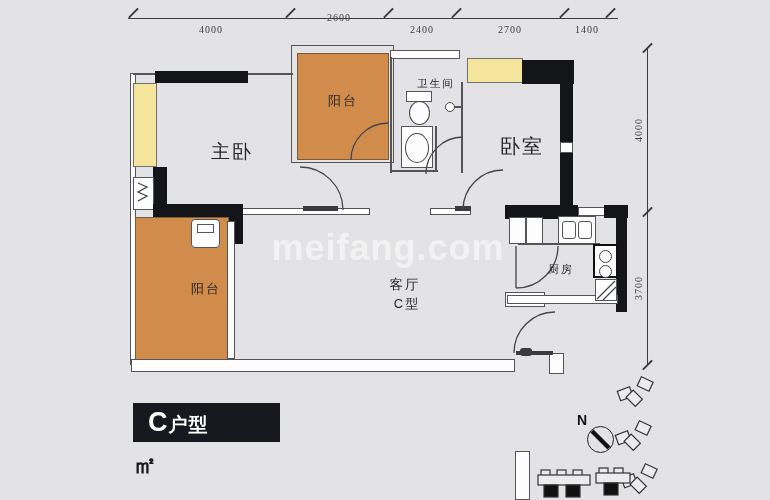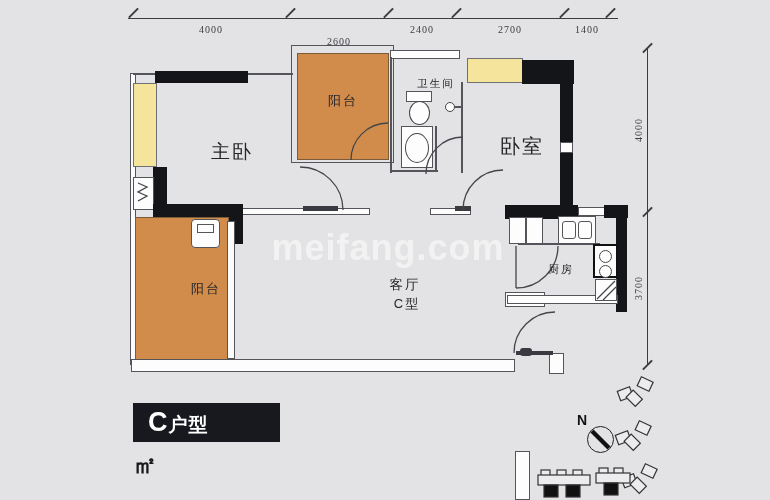--- a/index.html
+++ b/index.html
@@ -55,21 +55,21 @@
 
   <div>
     <div class="abs dimline" style="left:128px;top:18px;width:490px;height:1px"></div>
     <div class="abs tick" style="left:127px;top:12px"></div>
     <div class="abs tick" style="left:284px;top:12px"></div>
     <div class="abs tick" style="left:382px;top:12px"></div>
     <div class="abs tick" style="left:450px;top:12px"></div>
     <div class="abs tick" style="left:558px;top:12px"></div>
     <div class="abs tick" style="left:604px;top:12px"></div>
     <div class="abs dim" style="left:211px;top:24px">4000</div>
-    <div class="abs dim" style="left:339px;top:36px">2600</div>
+    <div class="abs dim" style="left:339px;top:12px">2600</div>
     <div class="abs dim" style="left:422px;top:24px">2400</div>
     <div class="abs dim" style="left:510px;top:24px">2700</div>
     <div class="abs dim" style="left:587px;top:24px">1400</div>
   </div>
 
   <div>
     <div class="abs dimline" style="left:647px;top:48px;width:1px;height:317px"></div>
     <div class="abs tick" style="left:641px;top:47px"></div>
     <div class="abs tick" style="left:641px;top:211px"></div>
     <div class="abs tick" style="left:641px;top:364px"></div>

